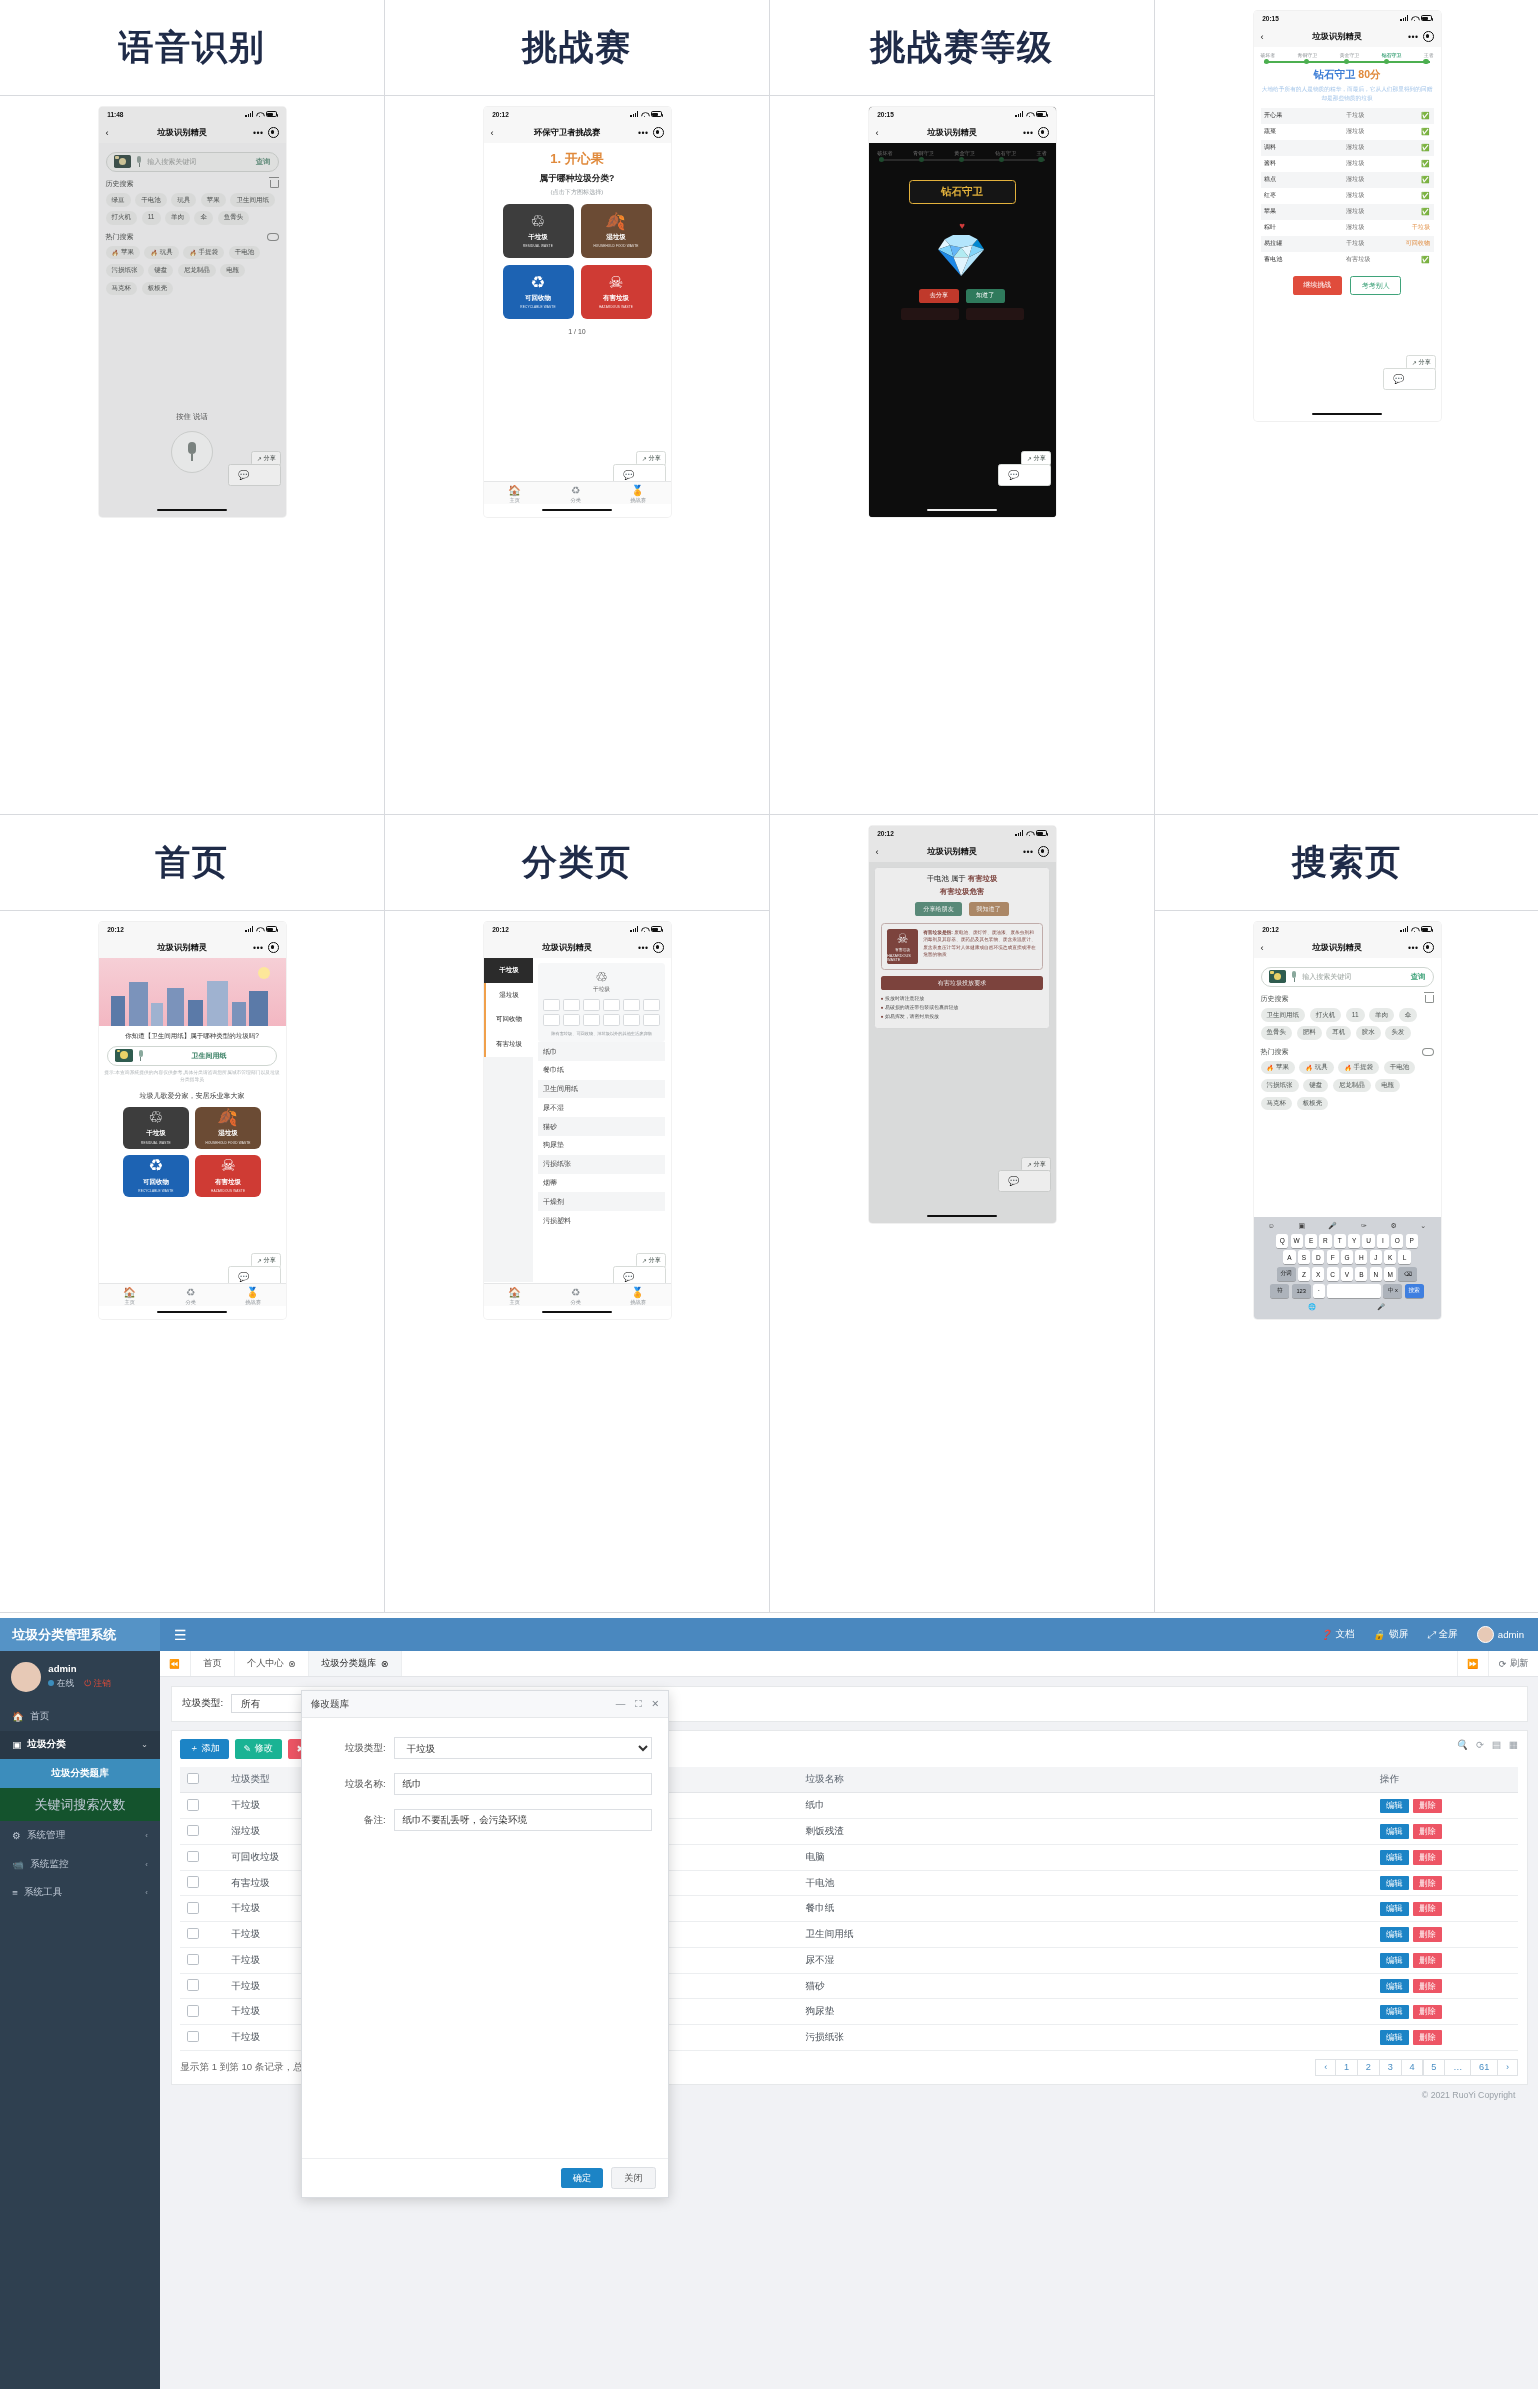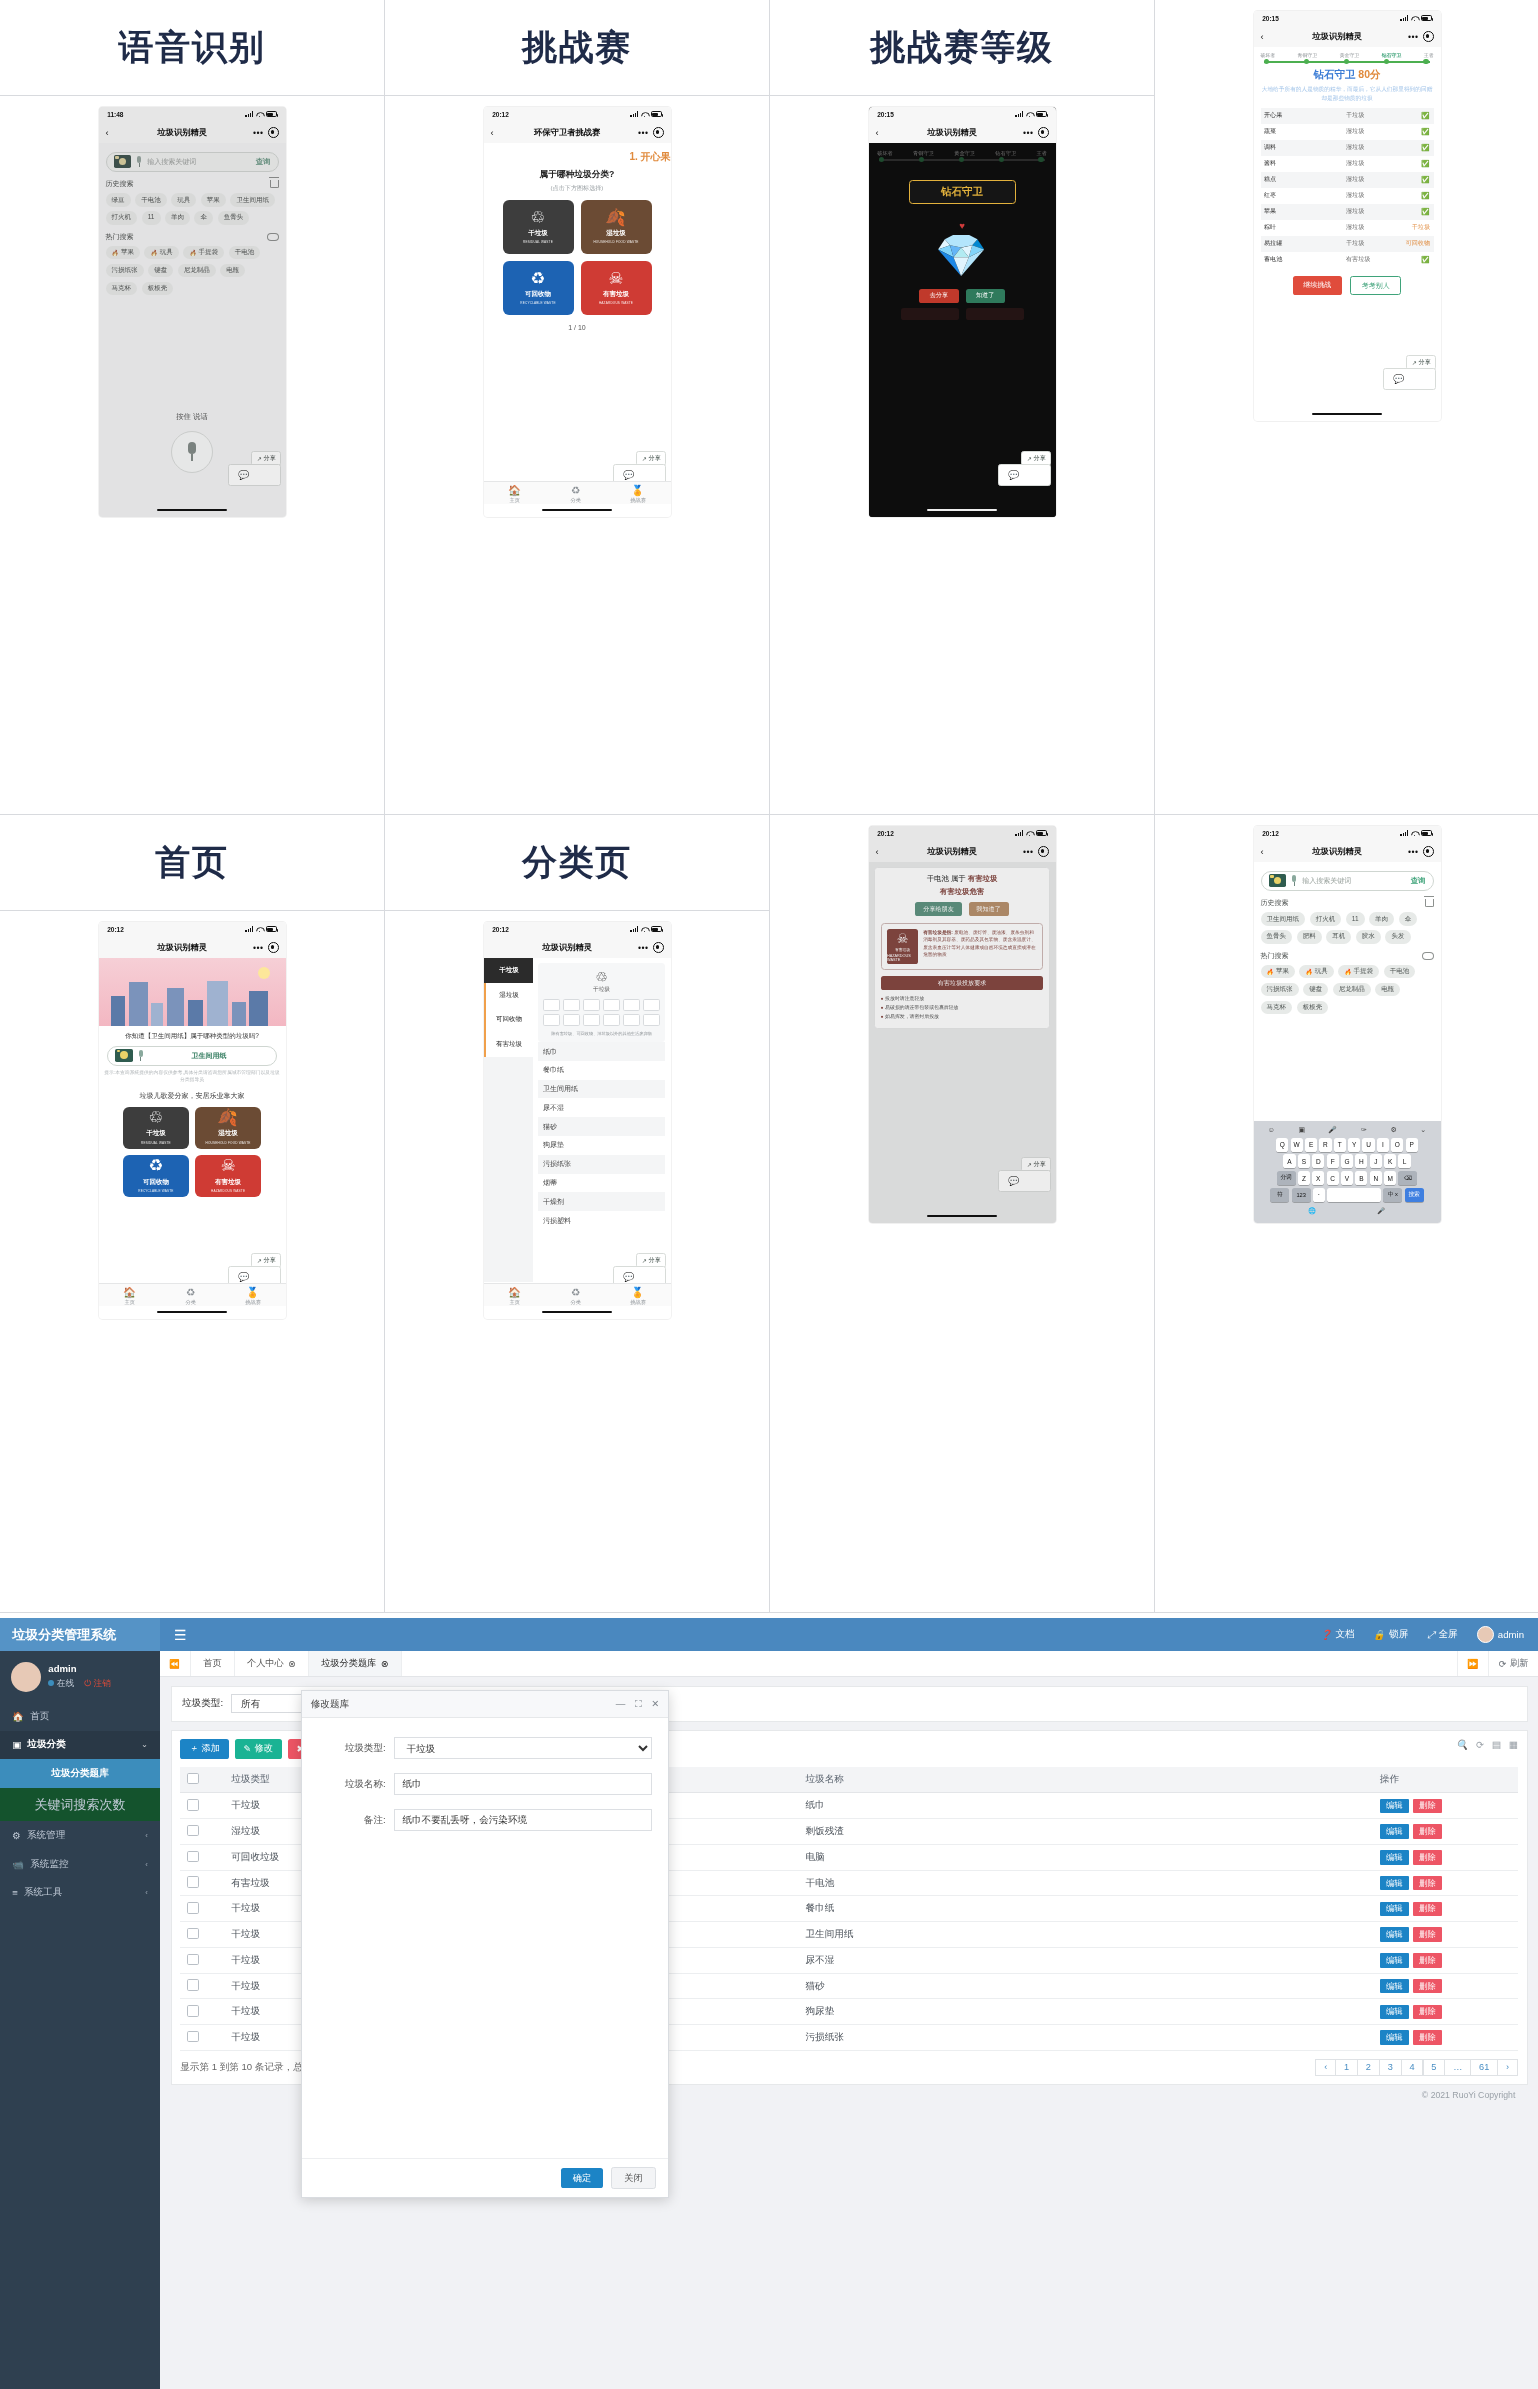--- a/index.html
+++ b/index.html
@@ -74,21 +74,21 @@
   .mic-big{width:10.5px;height:19px;position:relative;}
   .mic-big:before{content:"";position:absolute;left:0.9px;top:0;width:8.7px;height:11.3px;border-radius:4.4px;background:#7b8e87;}
   .mic-big:after{content:"";position:absolute;left:4.4px;top:11.3px;width:1.7px;height:7px;background:#7b8e87;}
   .homebar{position:absolute;bottom:5.2px;left:50%;transform:translateX(-50%);width:70px;height:2.6px;background:#111;border-radius:1.7px;}
 
   .fab{position:absolute;right:4.4px;display:flex;align-items:center;gap:1.7px;background:#fff;
      border:0.9px solid #d8dcd9;border-radius:2.6px;padding:1.7px 4.4px;font-size:6.1px;color:#3b4a44;}
   .fab.a{bottom:51px;} .fab.b{bottom:31px;}
 
   
-  .q-title{text-align:right;color:#e08a3c;font-weight:bold;font-size:10px;margin:7px 0 5.2px;}
+  .q-title{text-align:center;color:#e08a3c;font-weight:bold;font-size:13px;margin:7px 0 5.2px;}
   .q-sub{text-align:center;font-size:8.7px;font-weight:bold;color:#222;}
   .q-hint{text-align:center;font-size:6.1px;color:#9aa0a4;margin-top:2.6px;}
   .optgrid{display:grid;grid-template-columns:1fr 1fr;gap:7px;padding:7px 19px 0;}
   .opt{height:54px;border-radius:6.1px;display:flex;flex-direction:column;align-items:center;justify-content:center;gap:2.6px;color:#fff;}
   .opt .lbl{font-size:6.5px;font-weight:bold;}
   .opt .en{font-size:3.1px;letter-spacing:0.2px;opacity:.9;}
   .opt .gi{font-size:16.6px;line-height:1;}
   .progress{text-align:center;font-size:7px;color:#555;margin-top:8.7px;}
   .tabbar{position:absolute;bottom:12.2px;left:0;right:0;display:flex;justify-content:space-around;
      padding-top:3.5px;border-top:0.9px solid #e5e6e7;background:#fafafa;}
@@ -867,20 +867,21 @@
           <div class="fab b">
               <span>💬</span>
               <span>客服</span>
             </div>
           <div class="homebar"></div>
         </div>
       </div>
     </div>
 
     <div class="cell row2">
+      <div class="cell-title">搜索页</div>
       <div class="phone-wrap">
         <div class="phone tall2" style="background:#fff">
           <div class="statusbar">
             <span>20:12</span>
             <span class="sb-right">
               <span class="bars">
                   <i></i>
                   <i></i>
                   <i></i>
                   <i></i>

